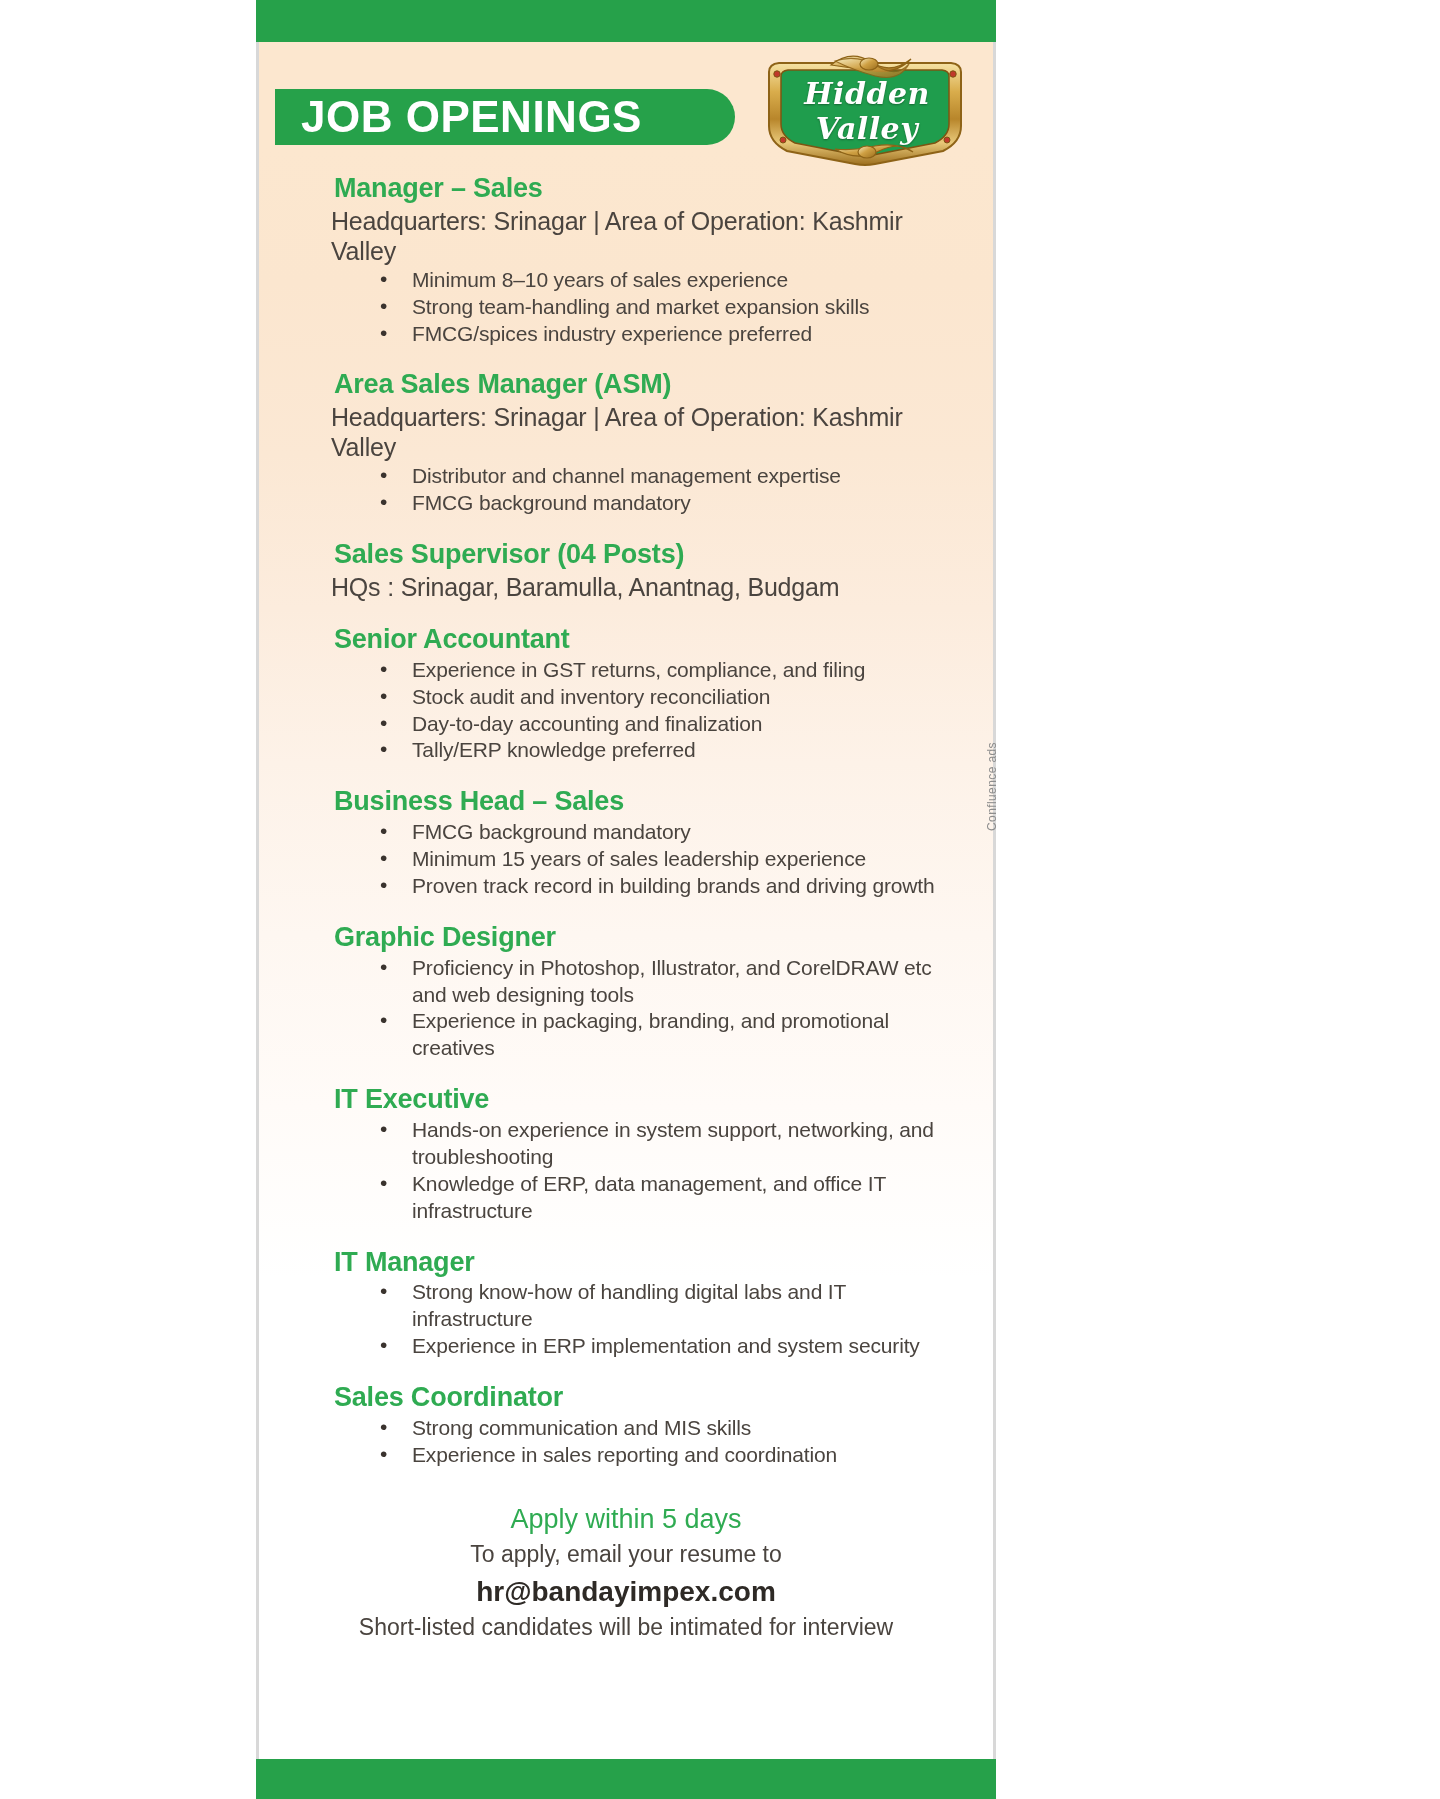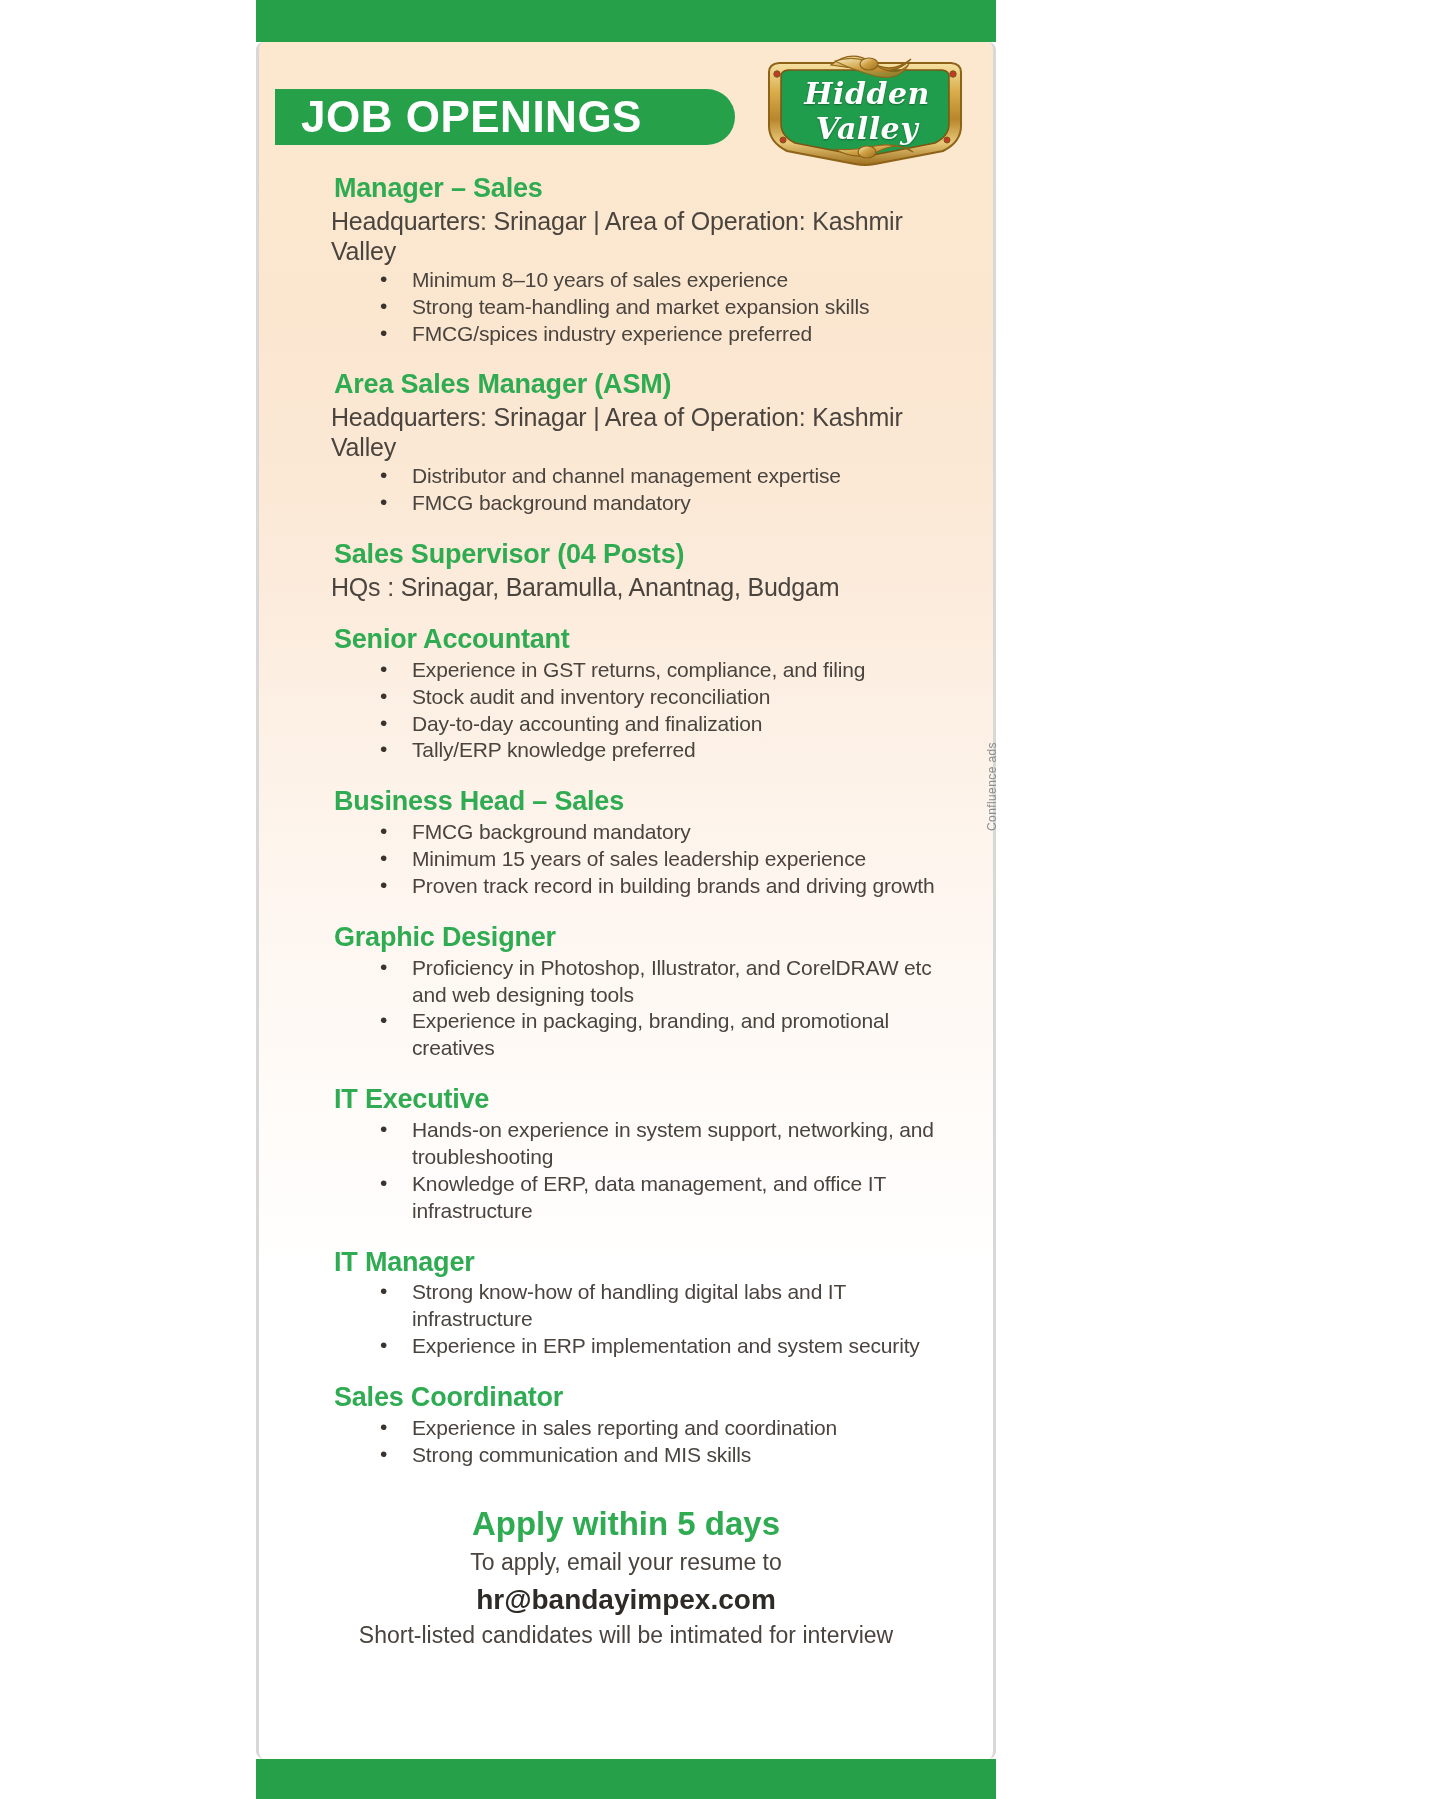--- a/index.html
+++ b/index.html
@@ -55,21 +55,20 @@
         #fbe8d4 24%,
         #fcecdd 33%,
         #fdf2e8 42%,
         #fef7f1 52%,
         #fffbf8 62%,
         #ffffff 72%,
         #ffffff 100%);
     box-sizing: border-box;
     border-left: 3px solid #d8d8d8;
     border-right: 3px solid #d8d8d8;
-    border-radius: 8px;
   }
 
   
   .header {
     position: relative;
     height: 125px;
   }
   .title-pill {
     position: absolute;
     left: 16px;
@@ -164,22 +163,22 @@
     color: #3a332e;
   }
 
   
   .apply {
     text-align: center;
     padding: 12px 20px 0 20px;
   }
   .apply-head {
     color: #2fab52;
-    font-size: 33px;
-    font-weight: bold;
+    font-size: 27px;
+    font-weight: normal;
     line-height: 1.25;
     margin-bottom: 4px;
   }
   .apply-line {
     color: #4a443f;
     font-size: 23px;
     line-height: 1.3;
   }
   .apply-email {
     color: #2e2a26;
@@ -316,22 +315,22 @@
         <div class="job">
           <div class="job-title">IT Manager</div>
           <ul class="job-points">
             <li>Strong know-how of handling digital labs and IT infrastructure</li>
             <li>Experience in ERP implementation and system security</li>
           </ul>
         </div>
         <div class="job">
           <div class="job-title">Sales Coordinator</div>
           <ul class="job-points">
+            <li>Strong communication and MIS skills</li>
             <li>Experience in sales reporting and coordination</li>
-            <li>Strong communication and MIS skills</li>
           </ul>
         </div>
       </div>
 
     <div class="apply">
       <div class="apply-head">Apply within 5 days</div>
       <div class="apply-line">To apply, email your resume to</div>
       <div class="apply-email">hr@bandayimpex.com</div>
       <div class="apply-line">Short-listed candidates will be intimated for interview</div>
     </div>

